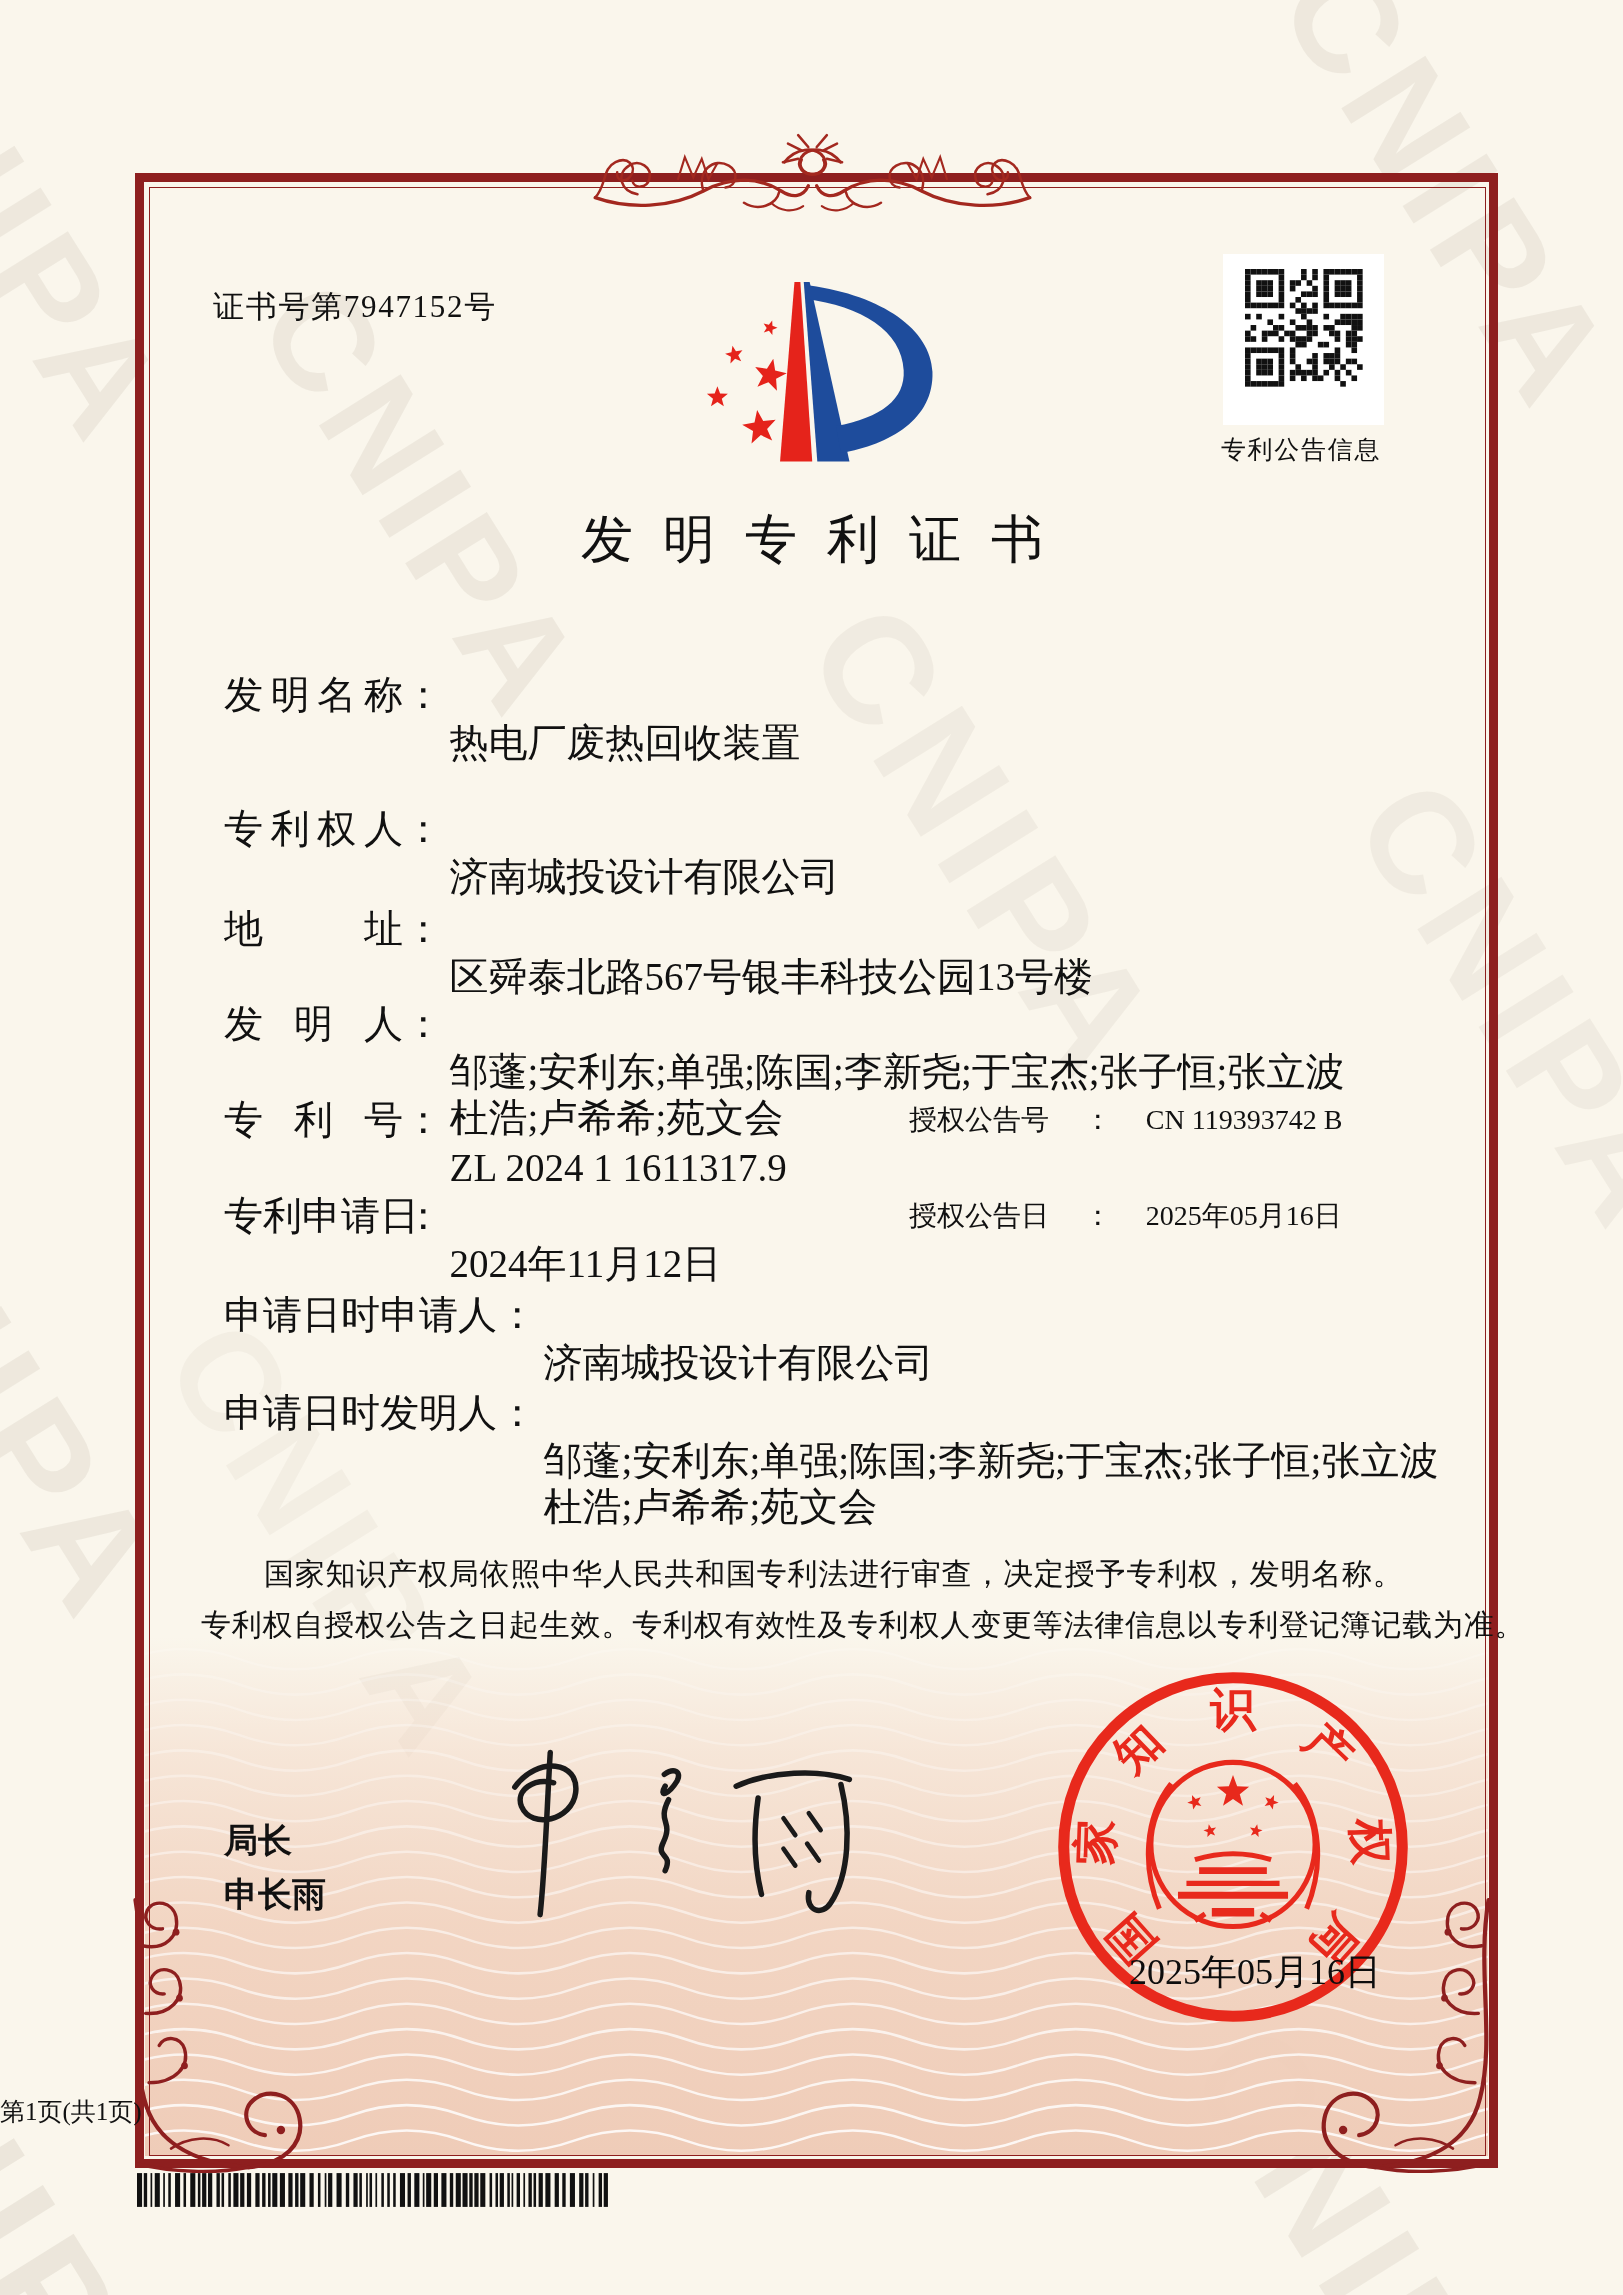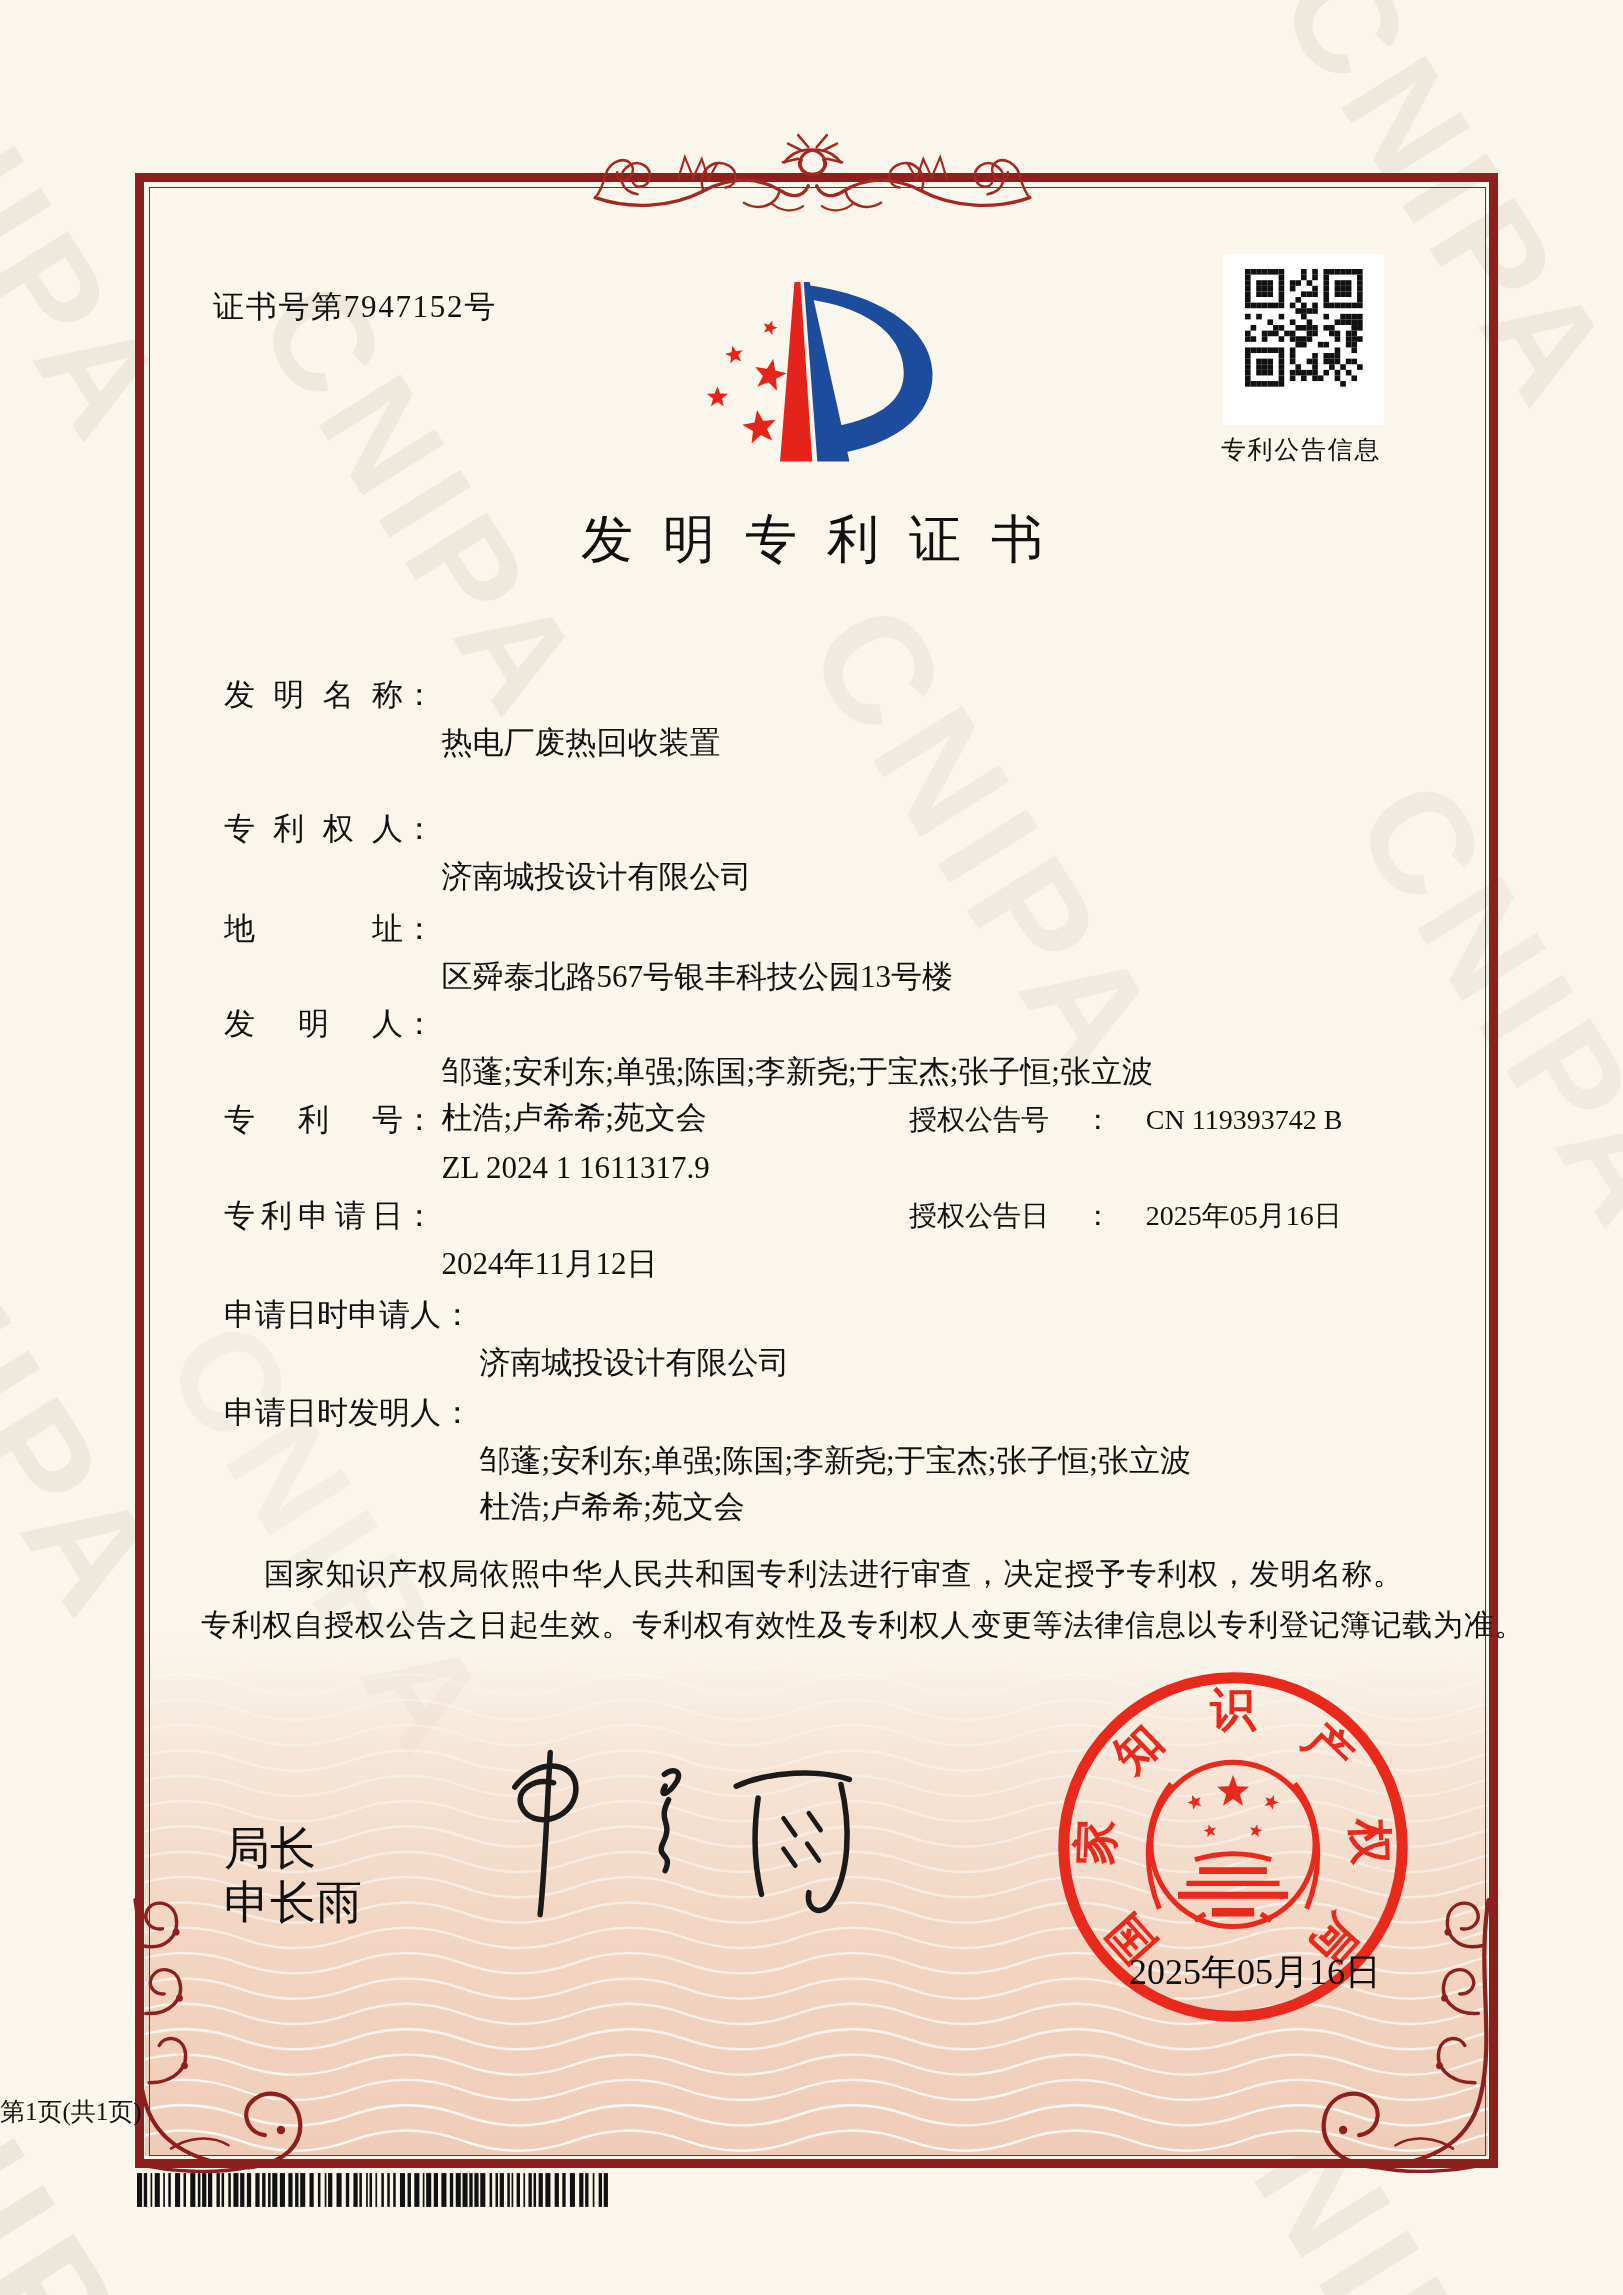--- a/index.html
+++ b/index.html
@@ -20,32 +20,32 @@
             background:linear-gradient(to bottom,rgba(243,216,200,0) 0%,rgba(242,211,192,.45) 22%,
                        rgba(241,208,188,.85) 55%,#efccb8 100%);}
   
   .certno{position:absolute;left:213px;top:288px;font-size:31px;letter-spacing:1.7px;line-height:37px;}
   .title{position:absolute;left:0;right:0;top:493px;text-align:center;font-size:52px;font-weight:normal;
          letter-spacing:30px;text-indent:30px;line-height:93px;}
   .qr-pad{position:absolute;left:1223px;top:254px;width:161px;height:171px;background:#fff;}
   .qr-caption{position:absolute;left:1208px;top:433px;width:186px;text-align:center;font-size:25px;
               letter-spacing:1.7px;}
   
-  .row{position:absolute;left:224px;font-size:31px;line-height:46px;display:flex;white-space:nowrap;}
+  .row{position:absolute;left:224px;font-size:39px;line-height:46px;display:flex;white-space:nowrap;}
   .row2{position:absolute;left:909px;font-size:28px;line-height:46px;display:flex;white-space:nowrap;gap:34px;}
   .lbl{display:inline-block;width:179px;text-align:justify;text-align-last:justify;}
   .lbl-n{display:inline-block;}
   .colon{margin:0 0 0 0.8px;}
   .val{margin-left:6.8px;margin-top:48px;}
   .val-far{}
   
   .legal1{position:absolute;left:264px;top:1554px;font-size:30px;letter-spacing:0.8px;white-space:nowrap;}
   .legal2{position:absolute;left:201px;top:1605px;font-size:30px;letter-spacing:0.8px;white-space:nowrap;}
   
-  .officer{position:absolute;left:224px;font-size:46px;font-weight:normal;
+  .officer{position:absolute;left:224px;font-size:34px;font-weight:bold;
            font-family:"Liberation Sans","DejaVu Sans",sans-serif;}
   
   .seal-wrap{position:absolute;left:1051px;top:1665px;width:364px;height:364px;}
   .seal-date{position:absolute;left:1128px;top:1948px;width:254px;text-align:center;font-size:36px;
              color:#0d0d0d;}
   .sealtext text{font-size:54px;font-weight:bold;fill:var(--seal_red);
                  font-family:"Liberation Serif","DejaVu Serif",serif;text-anchor:middle;}
   
   .pagefoot{position:absolute;left:0;right:9px;top:2095px;text-align:left;font-size:25px;}
   .barcode{position:absolute;left:137px;top:2173px;width:487px;height:34px;}

